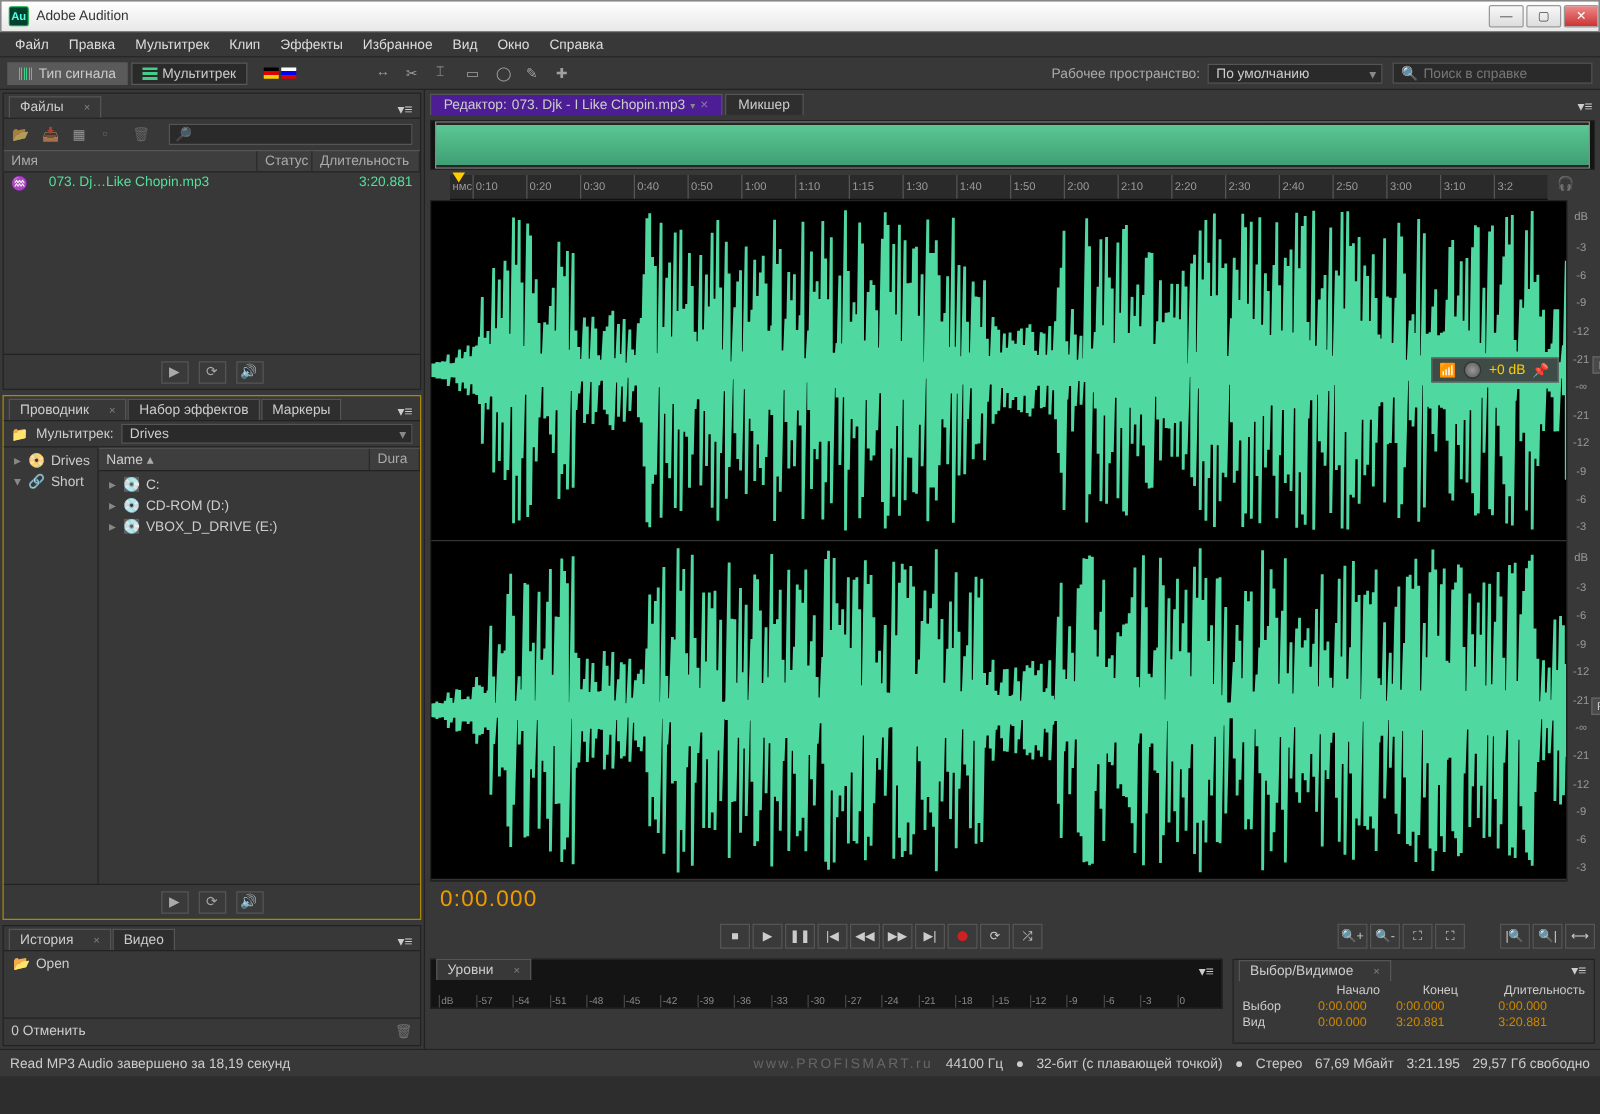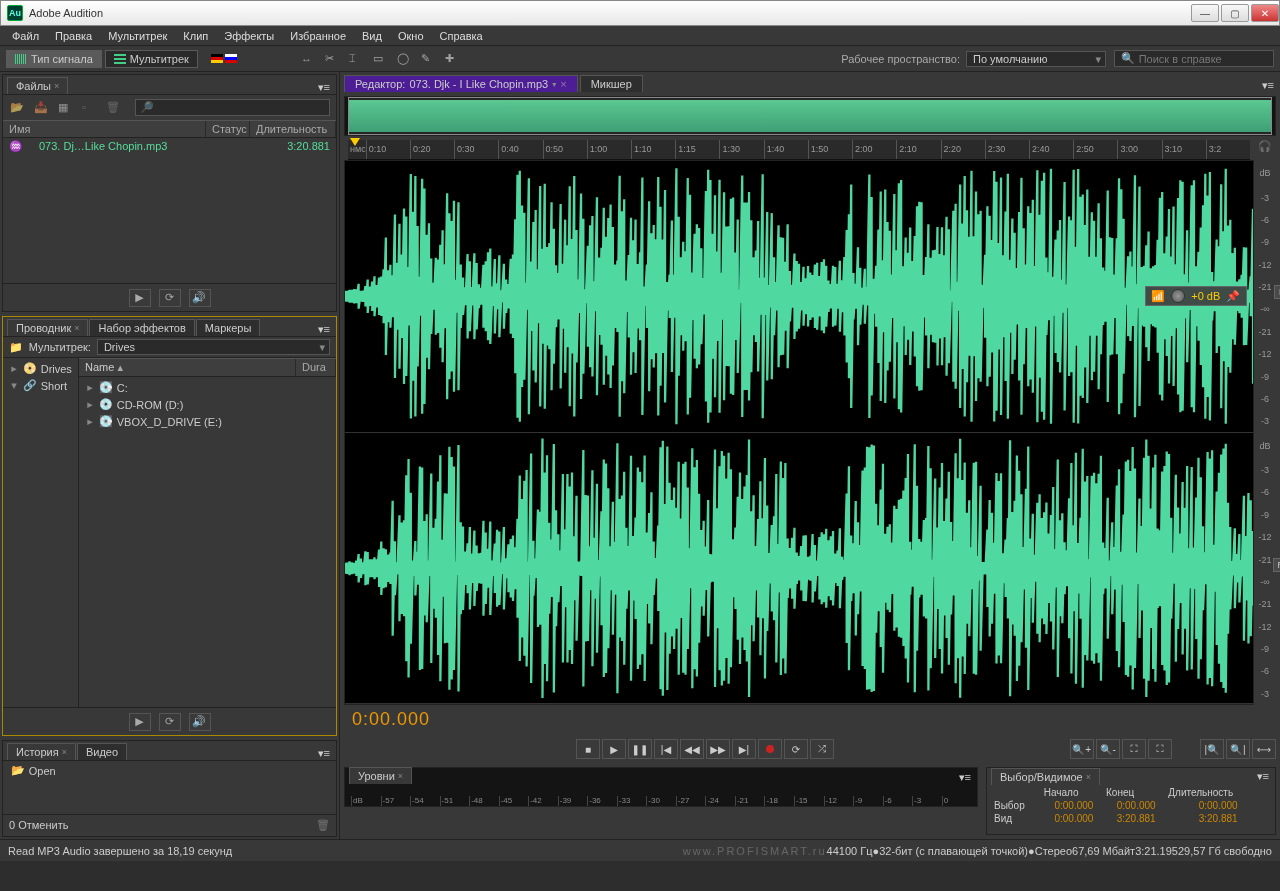--- a/index.html
+++ b/index.html
@@ -21,21 +21,21 @@
 .spacer { flex:1; }
 .wslabel { color:#aaa; margin-right:6px; }
 .wsdrop { background:#2a2a2a; border:1px solid #555; padding:1px 16px 1px 6px; min-width:140px; position:relative; }
 .wsdrop::after { content:'▾'; position:absolute; right:4px; color:#888; }
 .searchbox { background:#2a2a2a; border:1px solid #555; margin-left:8px; padding:1px 6px; min-width:160px; display:flex; align-items:center; gap:4px; }
 .mainrow { display:flex; height:767px; }
 .leftcol { width:340px; display:flex; flex-direction:column; background:#383838; border-right:1px solid #222; }
 .rightcol { flex:1; display:flex; flex-direction:column; background:#383838; }
 .panel { border:1px solid #222; margin:2px; background:#383838; display:flex; flex-direction:column; }
 .ptabs { height:20px; display:flex; align-items:flex-end; border-bottom:1px solid #222; padding-left:4px; gap:1px; }
-.ptab { padding:2px 8px; background:#2e2e2e; border:1px solid #555; border-bottom:none; color:#aaa; display:flex; align-items:center; gap:3px; }
+.ptab { padding:2px 8px; background:#2e2e2e; border:1px solid #555; border-bottom:none; color:#aaa; display:flex; align-items:center; gap:16px; }
 .ptab.active { background:#383838; color:#eee; }
 .ptab .x { font-size:9px; opacity:0.5; }
 .pbody { flex:1; overflow:hidden; position:relative; }
 .filetools { padding:4px 6px; display:flex; align-items:center; gap:6px; }
 .ftbtn { width:18px; height:16px; opacity:0.6; border:1px solid transparent; }
 .fsearch { flex:1; background:#2a2a2a; border:1px solid #555; padding:1px 4px; margin-left:6px; }
 .listhead { background:#3e3e3e; display:flex; border-top:1px solid #555; border-bottom:1px solid #222; }
 .listhead div { padding:2px 6px; border-right:1px solid #2a2a2a; color:#aaa; }
 .filerow { display:flex; padding:2px 6px; }
 .fileicon { width:14px; color:#5d9; }
@@ -85,25 +85,25 @@
 .levels { height:40px; margin:0 4px; border:1px solid #222; background:#141414; display:flex; flex-direction:column; }
 .lvtabs { height:16px; display:flex; padding-left:4px; align-items:flex-end; }
 .lvbody { flex:1; position:relative; }
 .lvruler { position:absolute; bottom:0; left:6px; right:6px; height:10px; display:flex; }
 .lvruler span { flex:1; font-size:8px; color:#888; border-left:1px solid #444; padding-left:1px; }
 .bottomrow { display:flex; height:72px; }
 .selpanel { flex:0 0 290px; margin:0 4px 4px; border:1px solid #222; background:#383838; }
 .seltabs { height:16px; display:flex; padding-left:4px; align-items:center; }
 .selgrid { padding:2px 6px; }
 .selgrid table { width:100%; border-collapse:collapse; }
-.selgrid th { color:#ccc; font-weight:normal; text-align:left; padding:1px; font-size:10px; }
+.selgrid th { color:#ccc; font-weight:normal; text-align:right; padding:1px; font-size:10px; }
 .selgrid td { color:#c80; text-align:center; padding:1px; font-size:10px; }
 .selgrid td.lbl { color:#ccc; text-align:left; }
 .statusbar { height:22px; background:#383838; border-top:1px solid #222; display:flex; align-items:center; padding:0 8px; color:#ccc; }
-.statusbar .r { margin-left:auto; display:flex; }
+.statusbar .r { margin-left:auto; display:flex; gap:10px; }
 .flagbar { width:30px; display:flex; gap:2px; margin-left:10px; }
 .flag { width:12px; height:9px; }
 </style>
 </head>
 <body>
 
 <div class="titlebar">
   <div class="logo">Au</div>
   <span class="title">Adobe Audition</span>
   <div class="winbtns">
@@ -294,21 +294,21 @@
           <span class="x" style="opacity:0.5">×</span>
         </div>
       <div class="edittab">Микшер</div>
       <div style="flex:1"></div>
         <span style="padding:0 6px">▾≡</span>
     </div>
     <div class="overview">
       <div class="ovwave"></div>
         <div class="ovsel"></div>
     </div>
-    <div style="display:flex;margin:0 4px">
+    <div style="display:flex;margin:0 16px">
       <div class="ruler" style="flex:1">
         <div class="ph"></div>
         <span class="tick" style="flex:0.3;border:none">нмс</span>
         <span class="tick">0:10</span>
           <span class="tick">0:20</span>
           <span class="tick">0:30</span>
           <span class="tick">0:40</span>
           <span class="tick">0:50</span>
           <span class="tick">1:00</span>
           <span class="tick">1:10</span>

